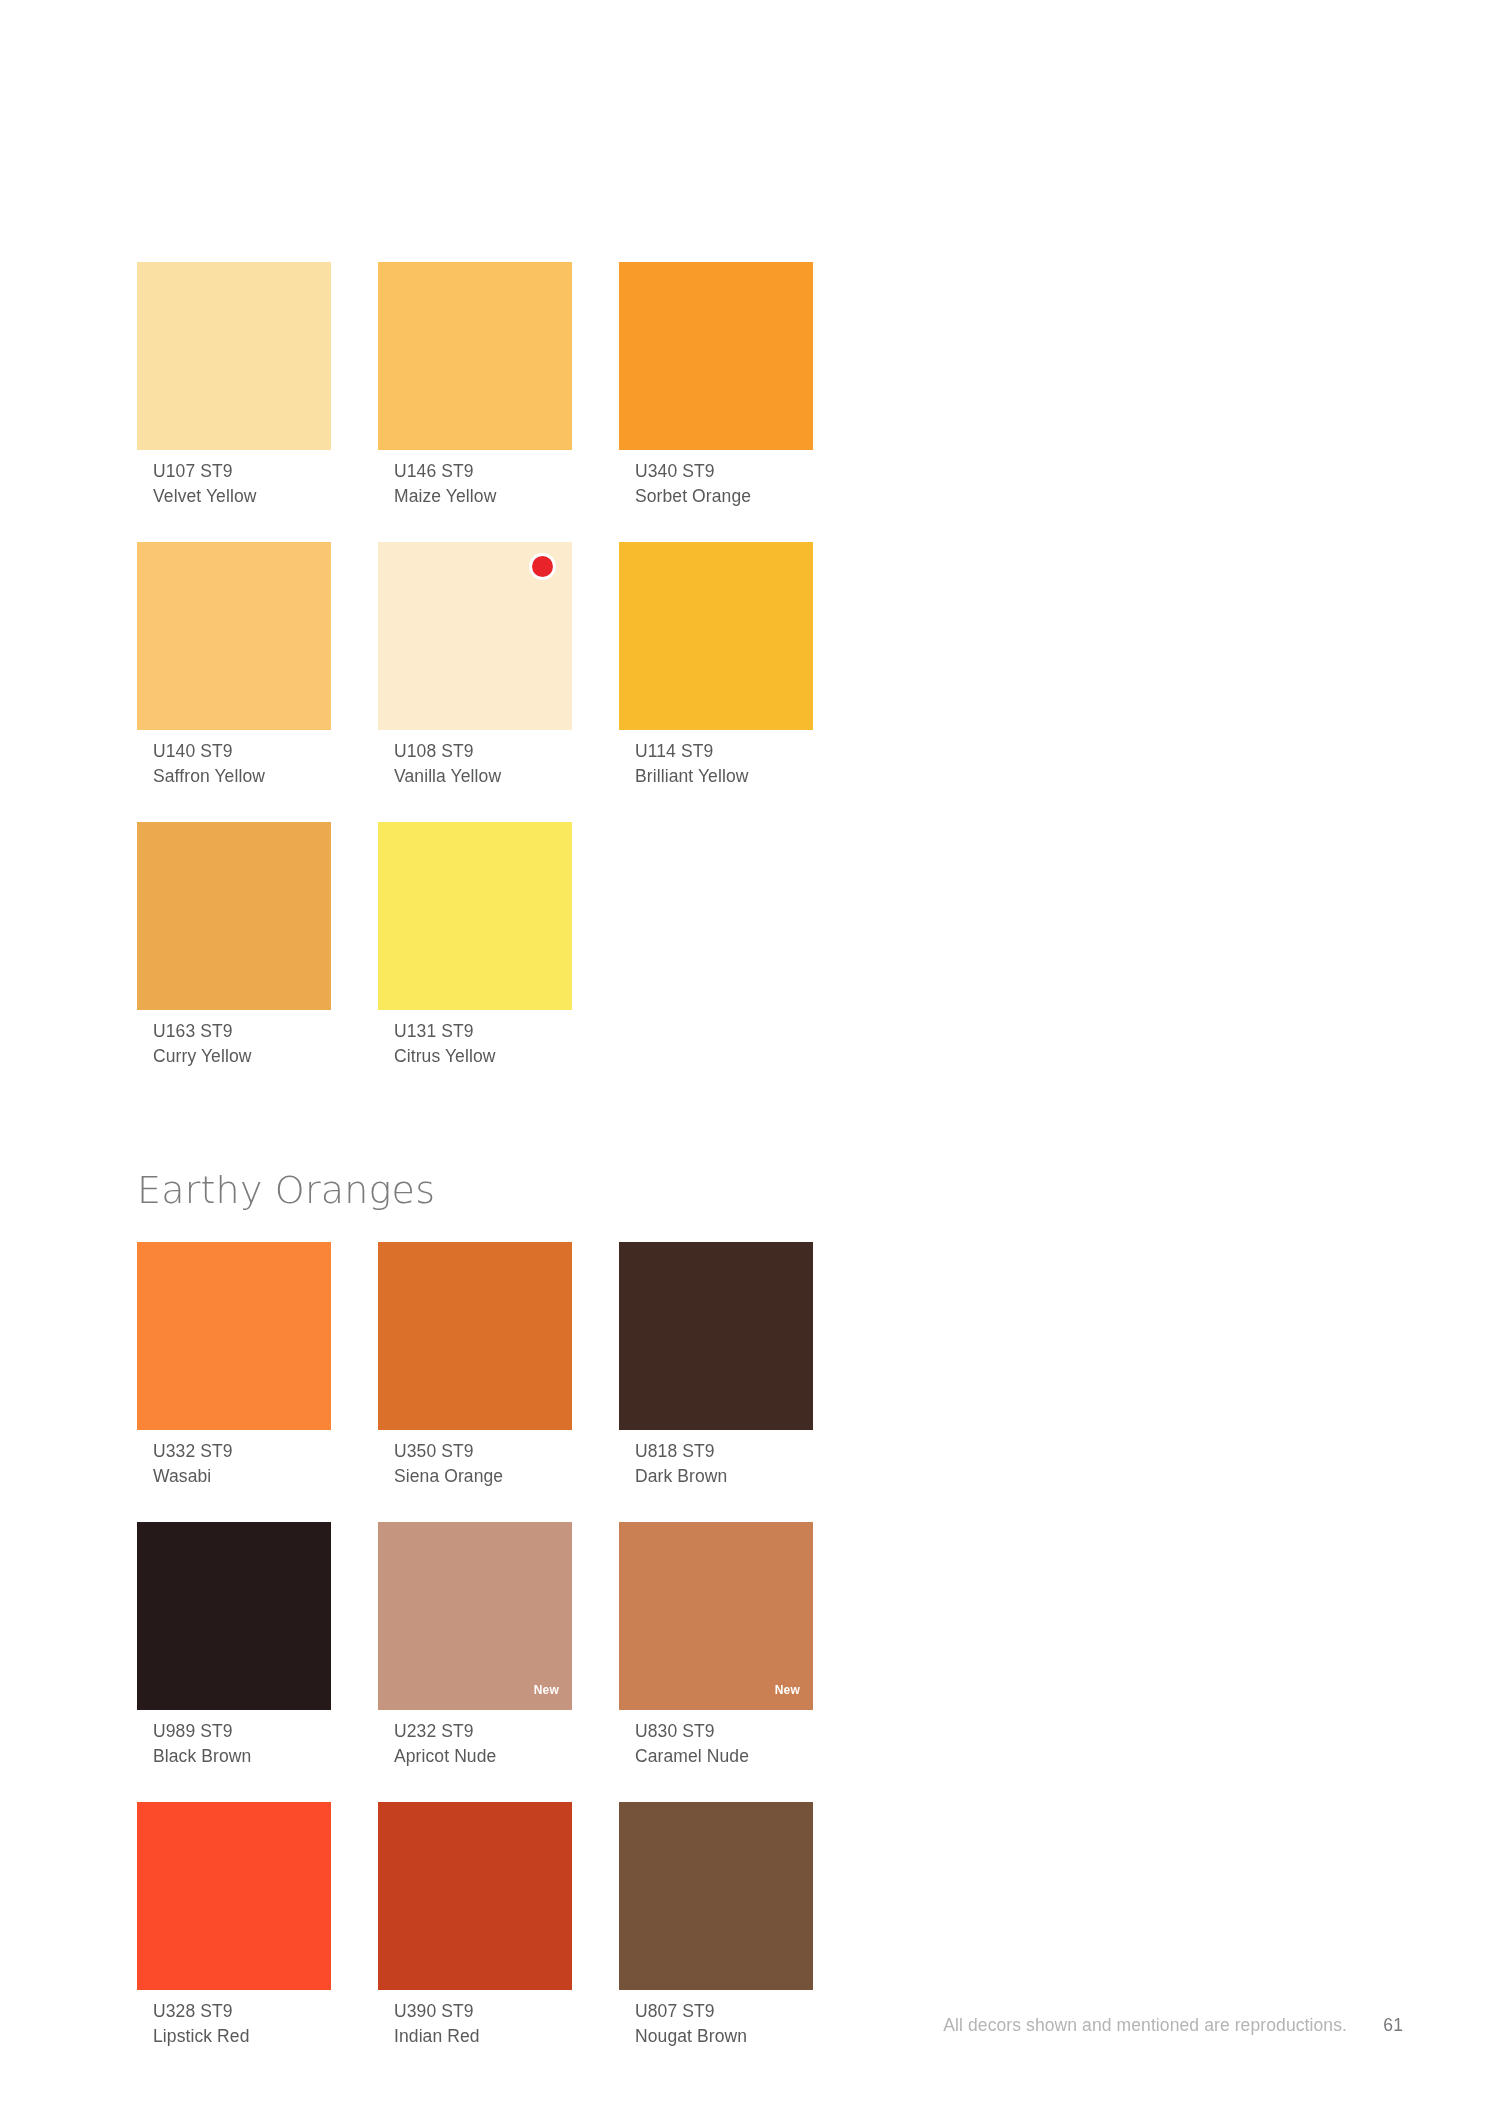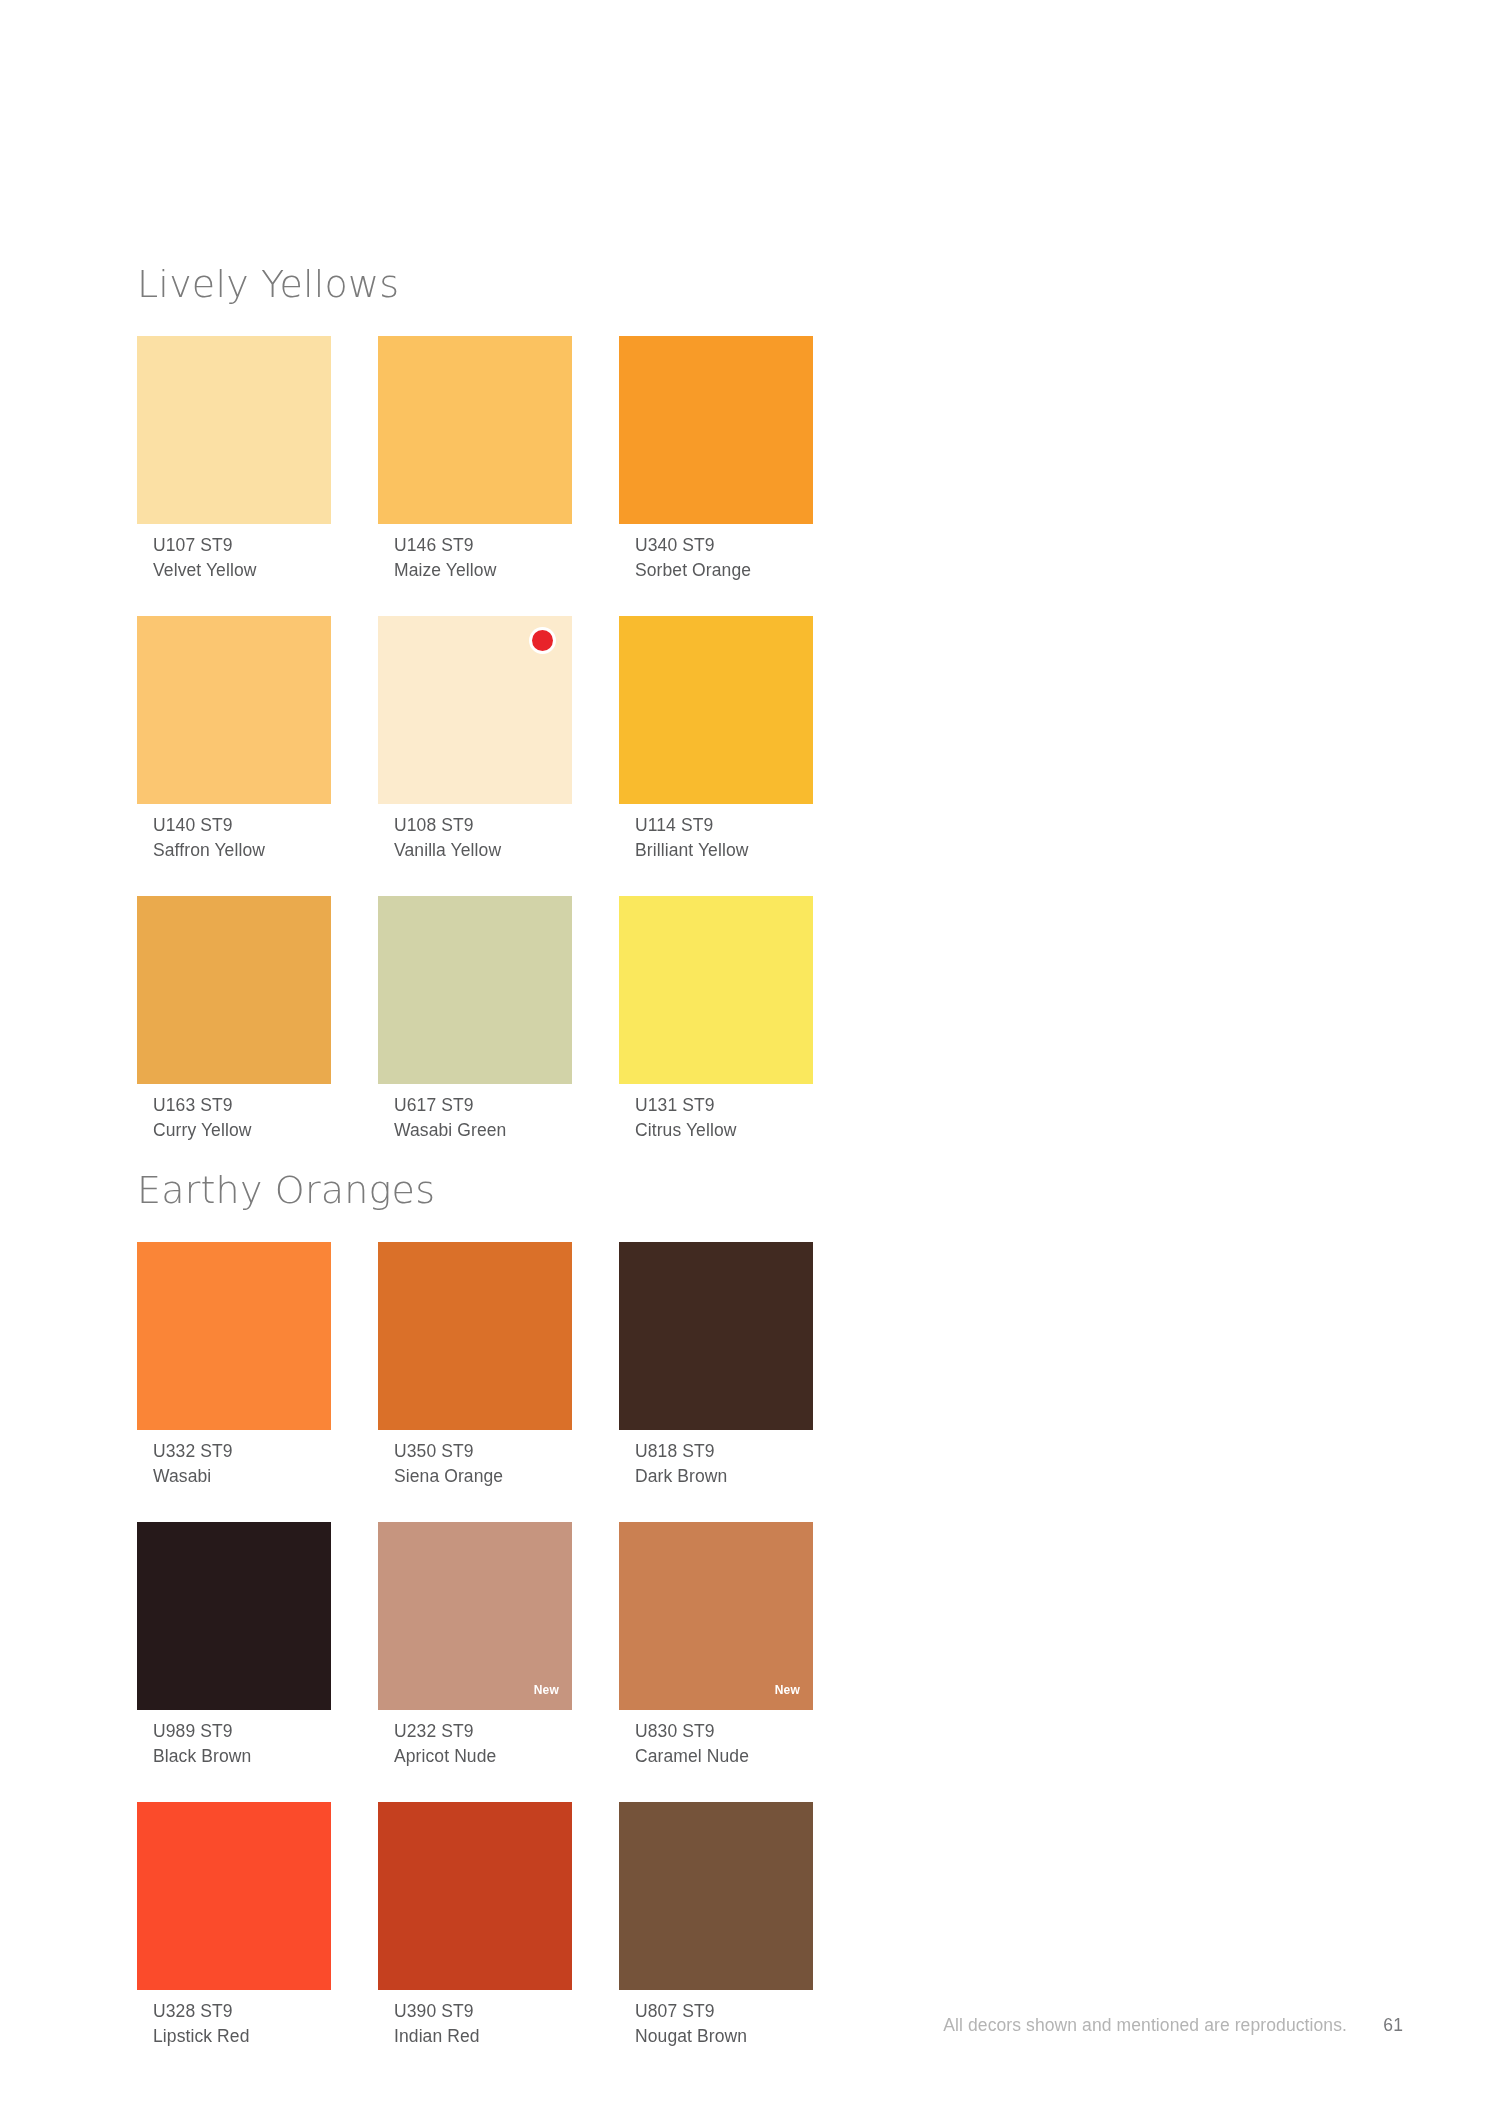--- a/index.html
+++ b/index.html
@@ -130,21 +130,20 @@
     color: #77787b;
     letter-spacing: 0.1px;
   }
 </style>
 </head>
 <body>
 
 <div class="page">
 
   <div class="section" id="section-yellows">
-    <h2 class="section-title">Lively Yellows</h2>
     <div class="grid">
         <div class="swatch-cell">
           <div class="swatch" style="background: rgb(251, 224, 164);"></div>
           <div class="swatch-label">
             <span class="swatch-code">U107 ST9</span>
             <span class="swatch-name">Velvet Yellow</span>
           </div>
         </div>
         <div class="swatch-cell">
           <div class="swatch" style="background: rgb(251, 194, 96);"></div>
@@ -181,27 +180,20 @@
           <div class="swatch-label">
             <span class="swatch-code">U114 ST9</span>
             <span class="swatch-name">Brilliant Yellow</span>
           </div>
         </div>
         <div class="swatch-cell">
           <div class="swatch" style="background: rgb(234, 170, 77);"></div>
           <div class="swatch-label">
             <span class="swatch-code">U163 ST9</span>
             <span class="swatch-name">Curry Yellow</span>
-          </div>
-        </div>
-        <div class="swatch-cell">
-          <div class="swatch" style="background: rgb(210, 211, 168);"></div>
-          <div class="swatch-label">
-            <span class="swatch-code">U617 ST9</span>
-            <span class="swatch-name">Wasabi Green</span>
           </div>
         </div>
         <div class="swatch-cell">
           <div class="swatch" style="background: rgb(250, 232, 93);"></div>
           <div class="swatch-label">
             <span class="swatch-code">U131 ST9</span>
             <span class="swatch-name">Citrus Yellow</span>
           </div>
         </div>
       </div>

